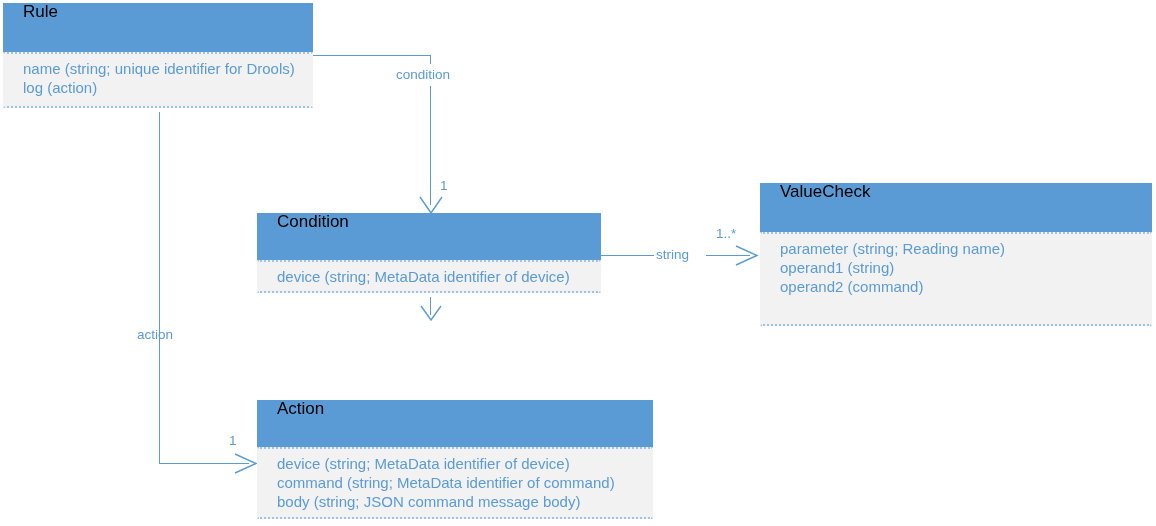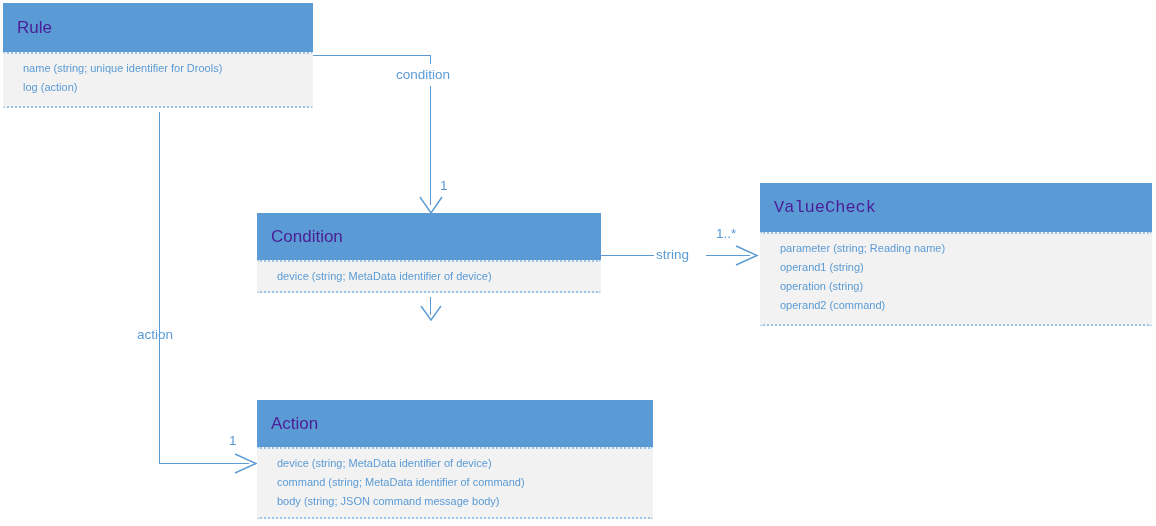--- a/index.html
+++ b/index.html
@@ -17,40 +17,39 @@
     background: #ffffff;
     overflow: hidden;
   }
 
   
   .uml-class {
     position: absolute;
   }
   .uml-header {
     background: #5B9BD5;
-    color: #4c1d95;
+    color: #000000;
     font-size: 17px;
     line-height: 1;
     box-sizing: border-box;
     display: flex;
-    align-items: center;
-    padding-left: 14px;
+    padding-left: 20px;
   }
   .uml-body {
     background: #F2F2F2;
     box-sizing: border-box;
     border-top: 2px dotted #9DC3E6;
     border-bottom: 2px dotted #9DC3E6;
     border-left: 2px dotted transparent;
     border-right: 2px dotted transparent;
     padding: 5px 10px 6px 18px;
   }
   .uml-attr {
     color: #5B9BD5;
-    font-size: 11px;
+    font-size: 15px;
     line-height: 19px;
     white-space: nowrap;
   }
 
   
   .conn-line {
     position: absolute;
     background: #5B9BD5;
   }
   .conn-h { height: 1px; }
@@ -131,27 +130,26 @@
   <div class="uml-class" style="left:257px; top:213px; width:344px;">
     <div class="uml-header" style="height:47px;">
       <span>Condition</span>
     </div>
     <div class="uml-body" style="height:33px;">
       <div class="uml-attr">device (string; MetaData identifier of device)</div>
     </div>
   </div>
 
   <div class="uml-class" style="left:760px; top:183px; width:392px;">
-    <div class="uml-header" style="height:49px;font-family:Liberation Mono, monospace;">
+    <div class="uml-header" style="height:49px;">
       <span>ValueCheck</span>
     </div>
     <div class="uml-body" style="height:94px;">
       <div class="uml-attr">parameter (string; Reading name)</div>
       <div class="uml-attr">operand1 (string)</div>
-      <div class="uml-attr">operation (string)</div>
       <div class="uml-attr">operand2 (command)</div>
     </div>
   </div>
 
   <div class="uml-class" style="left:257px; top:400px; width:396px;">
     <div class="uml-header" style="height:47px;">
       <span>Action</span>
     </div>
     <div class="uml-body" style="height:72px;">
       <div class="uml-attr">device (string; MetaData identifier of device)</div>

